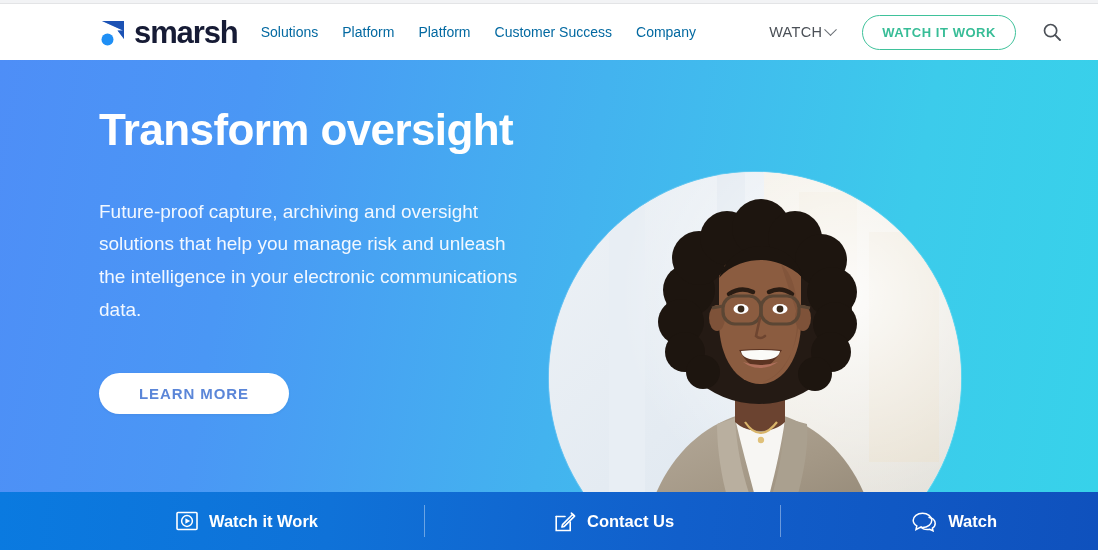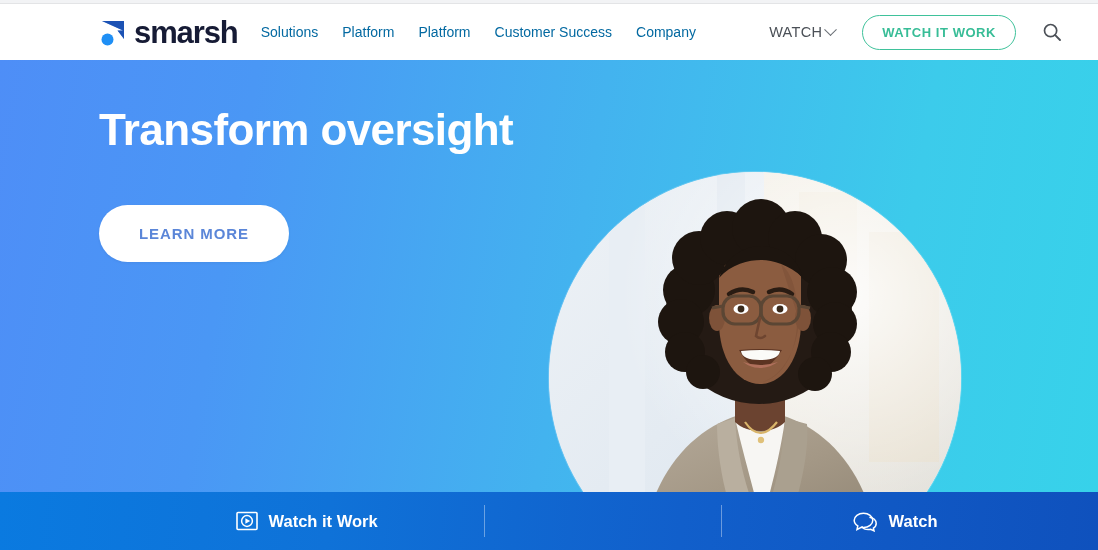--- a/index.html
+++ b/index.html
@@ -81,21 +81,21 @@
     letter-spacing:-.6px;
   }
   .hero-sub {
     margin-top:37px; font-size:19px; color:#f2f8ff; line-height:1.73;
     width:430px;
   }
   .learn-btn {
     display:inline-block; margin-top:46px;
     background:#ffffff; color:#5b86d8;
     border:none; border-radius:34px;
-    padding:20px 40px; font-size:15px; font-weight:bold;
+    padding:12px 40px; font-size:15px; font-weight:bold;
     letter-spacing:.9px; cursor:pointer;
     box-shadow:0 1px 3px rgba(0,0,0,.06);
   }
 
   
   .photo {
     position:absolute; left:549px; top:112px;
     width:412px; height:412px; border-radius:50%;
     overflow:hidden;
     background:#eef2f6;
@@ -165,20 +165,21 @@
       </span>
     </div>
   </div>
 
   <div class="hero">
 
     <div class="hero-copy">
       <h1 class="hero-title">
         <span>Transform oversight</span><br>
       </h1>
+      <p class="hero-sub">Future-proof capture, archiving and oversight solutions that help you manage risk and unleash the intelligence in your electronic communications data.</p>
       <button class="learn-btn">LEARN MORE</button>
     </div>
 
     <div class="photo">
       <svg viewBox="0 0 412 412" preserveAspectRatio="xMidYMid slice">
         <defs>
           <linearGradient id="bgwall" x1="0" y1="0" x2="1" y2="1">
             <stop offset="0" stop-color="#eef2f6"></stop>
             <stop offset="0.45" stop-color="#e4ebf2"></stop>
             <stop offset="1" stop-color="#d9e3ec"></stop>
@@ -299,20 +300,31 @@
           <path d="M9.4 7.2 L14.2 10 L9.4 12.8 Z" fill="#ffffff"></path>
         </svg>
       </span>
       <span>Watch it Work</span>
     </div>
 
     <div class="sp-b"></div>
     <div class="act-sep"></div>
     <div class="sp-c"></div>
 
+    <div class="act">
+      <span class="ico">
+        <svg width="21" height="21" viewBox="0 0 21 21">
+          <path d="M1.2 5.5 L1.2 19.5 L15.2 19.5 L15.2 11" fill="none" stroke="#ffffff" stroke-width="1.6" stroke-linecap="round"></path>
+          <path d="M1.2 5.5 L10 5.5" fill="none" stroke="#ffffff" stroke-width="1.6" stroke-linecap="round"></path>
+          <path d="M7.5 13.6 L17.8 3.3 L19.6 5.1 L9.3 15.4 L6.9 16 Z" fill="none" stroke="#ffffff" stroke-width="1.6" stroke-linejoin="round"></path>
+          <path d="M16.4 2.1 L18.9 4.6" stroke="#ffffff" stroke-width="1.6" stroke-linecap="round"></path>
+        </svg>
+      </span>
+      <span>Contact Us</span>
+    </div>
 
     <div class="sp-b"></div>
     <div class="act-sep"></div>
     <div class="sp-c"></div>
 
     <div class="act">
       <span class="ico">
         <svg width="26" height="21" viewBox="0 0 26 21">
           <path d="M11.5 2.2 C6.3 2.2 2.2 5.4 2.2 9.3 C2.2 11.6 3.6 13.6 5.8 14.9 L5 18.6 L9.2 16.3 C9.9 16.4 10.7 16.5 11.5 16.5 C16.7 16.5 20.8 13.3 20.8 9.3 C20.8 5.4 16.7 2.2 11.5 2.2 Z" fill="none" stroke="#ffffff" stroke-width="1.5"></path>
           <path d="M17.4 6.2 C21.5 6.8 24.2 9.4 24.2 12.4 C24.2 14.3 23.1 16 21.4 17.1 L22 19.8 L18.6 18.2 C17.9 18.4 17.1 18.5 16.3 18.5 C13.4 18.5 10.9 17.2 9.7 15.3" fill="none" stroke="#ffffff" stroke-width="1.5"></path>

